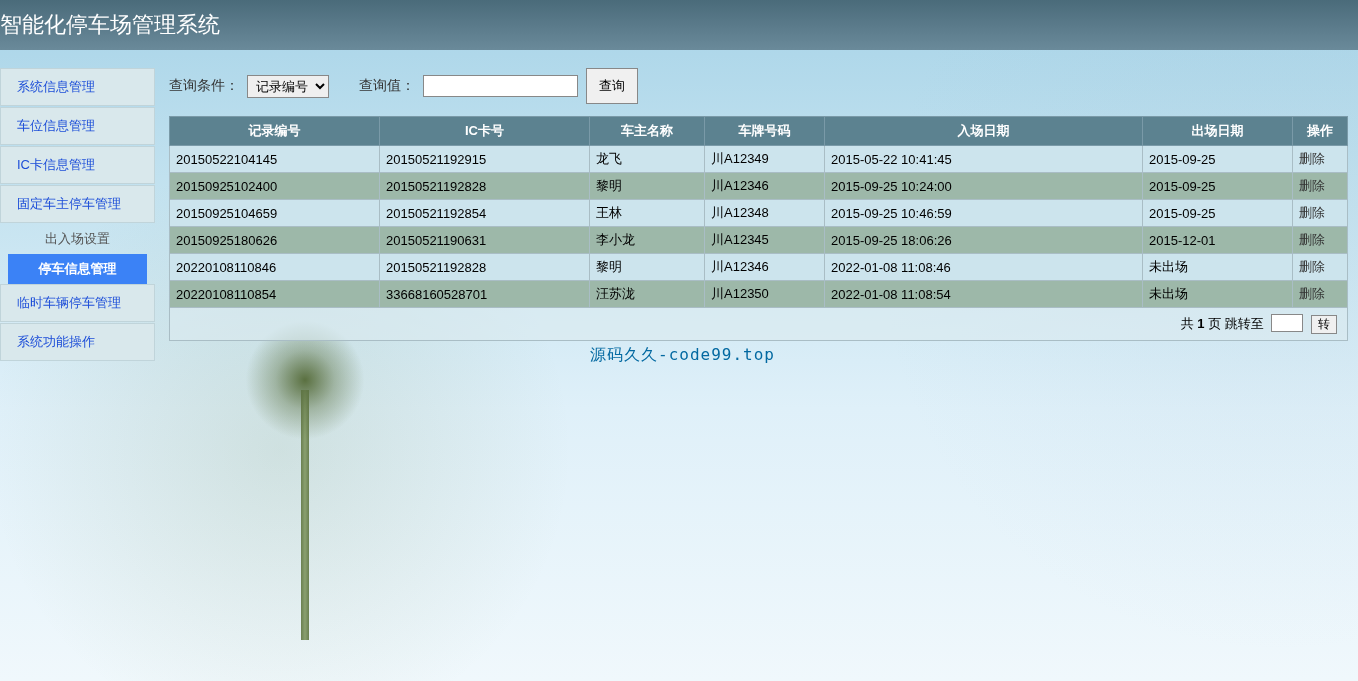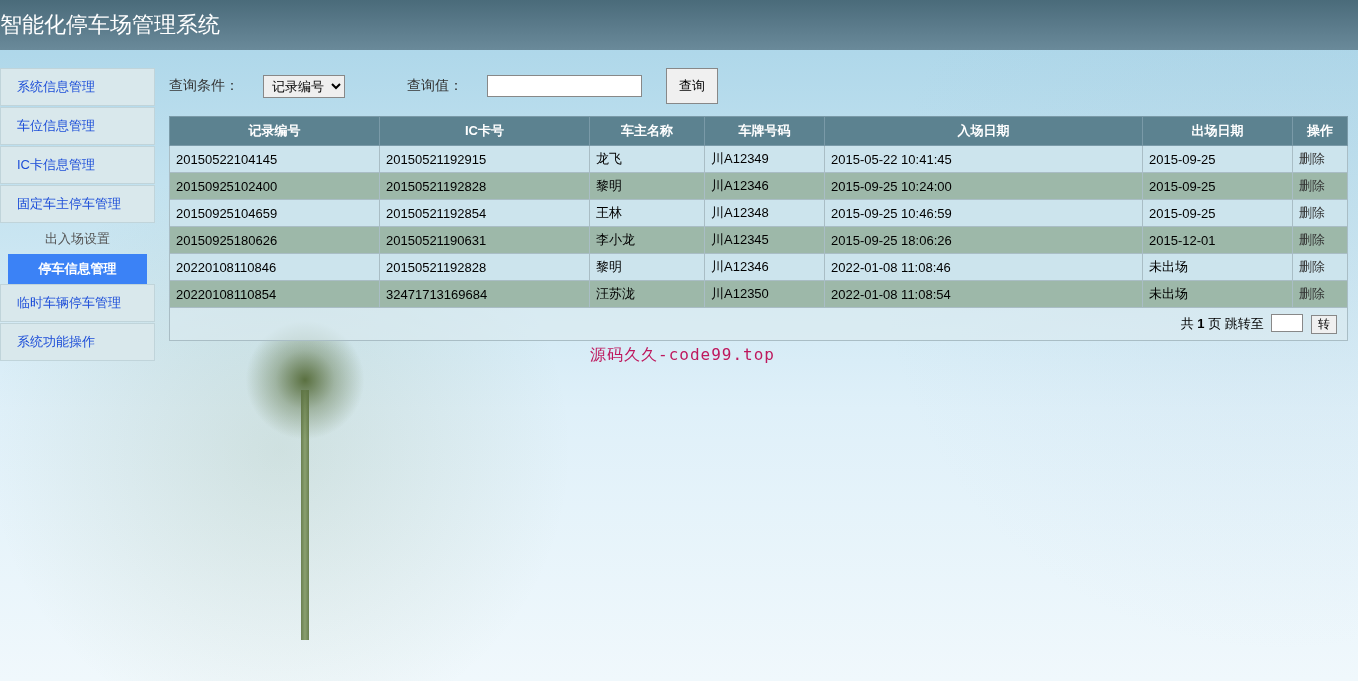--- a/index.html
+++ b/index.html
@@ -74,21 +74,21 @@
     }
 
     .content {
       flex: 1;
       padding: 18px 10px 0 14px;
     }
 
     .query-bar {
       display: flex;
       align-items: center;
-      gap: 24px;
+      gap: 8px;
       margin-bottom: 12px;
     }
     .query-bar label {
       font-size: 14px;
       color: #333;
     }
     .query-bar select {
       font-size: 13px;
       padding: 2px 4px;
       border: 1px solid #888;
@@ -161,21 +161,21 @@
       cursor: pointer;
     }
     .pager b { font-weight: bold; }
 
     .watermark {
       position: absolute;
       left: 590px;
       top: 345px;
       font-family: monospace, sans-serif;
       font-size: 16px;
-      color: #be185d;
+      color: #0369a1;
       z-index: 3;
       letter-spacing: 1px;
     }
 
     
     .stalk1 {
       position: absolute;
       left: 245px; top: 340px;
       width: 120px; height: 300px;
       z-index: 0;
@@ -292,21 +292,21 @@
             <td>20220108110846</td>
             <td>20150521192828</td>
             <td>黎明</td>
             <td>川A12346</td>
             <td>2022-01-08 11:08:46</td>
             <td>未出场</td>
             <td><span class="op-link">删除</span></td>
           </tr>
           <tr class="even">
             <td>20220108110854</td>
-            <td>32471713169684</td>
+            <td>33668160528701</td>
             <td>汪苏泷</td>
             <td>川A12350</td>
             <td>2022-01-08 11:08:54</td>
             <td>未出场</td>
             <td><span class="op-link">删除</span></td>
           </tr>
         </tbody>
     </table>
 
     <div class="pager">

